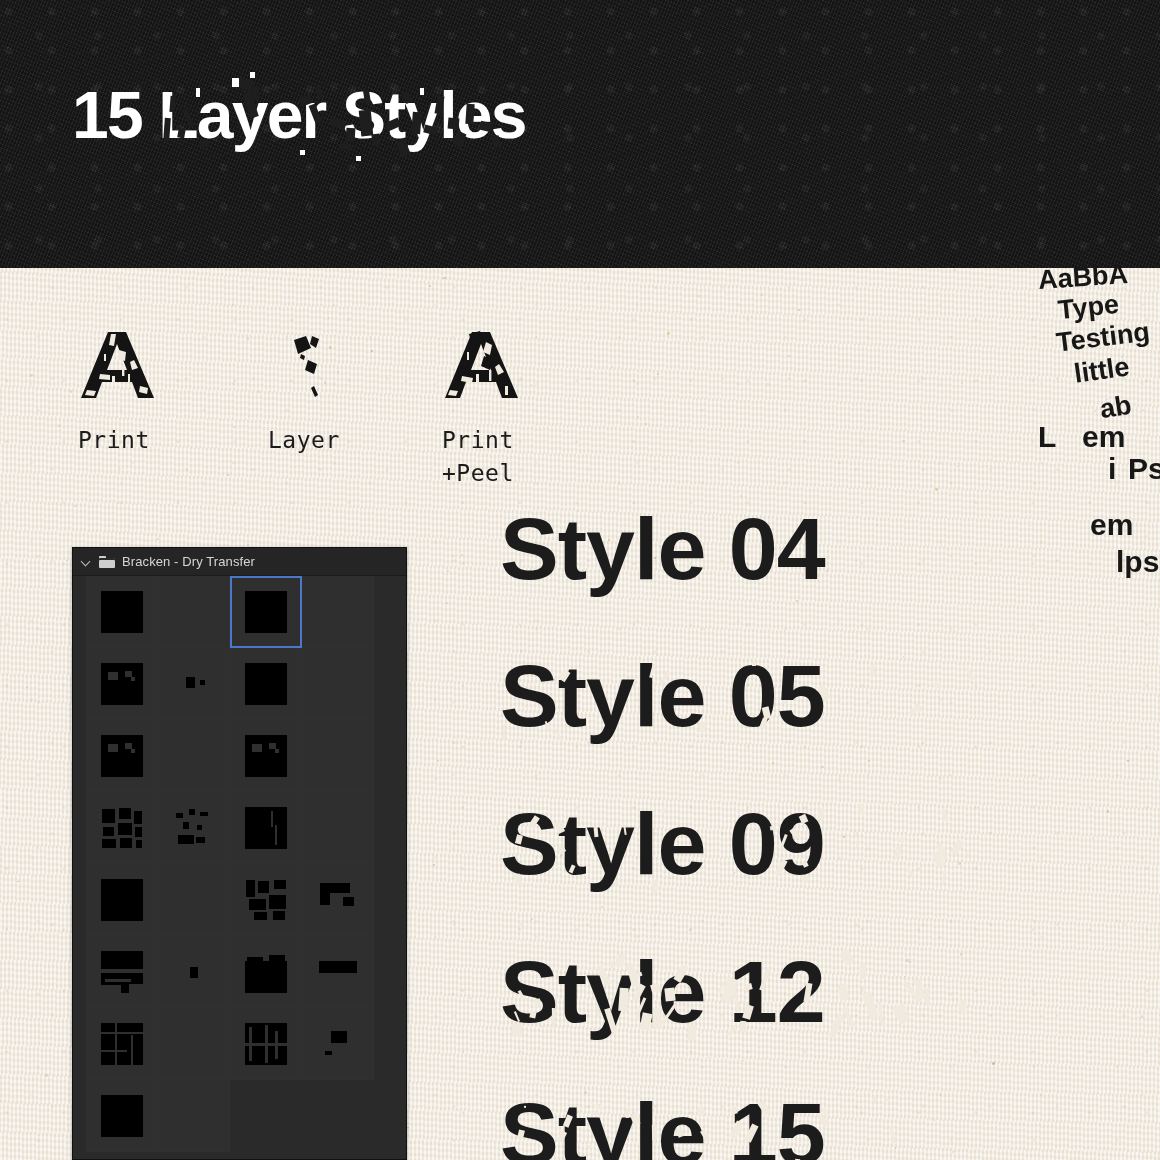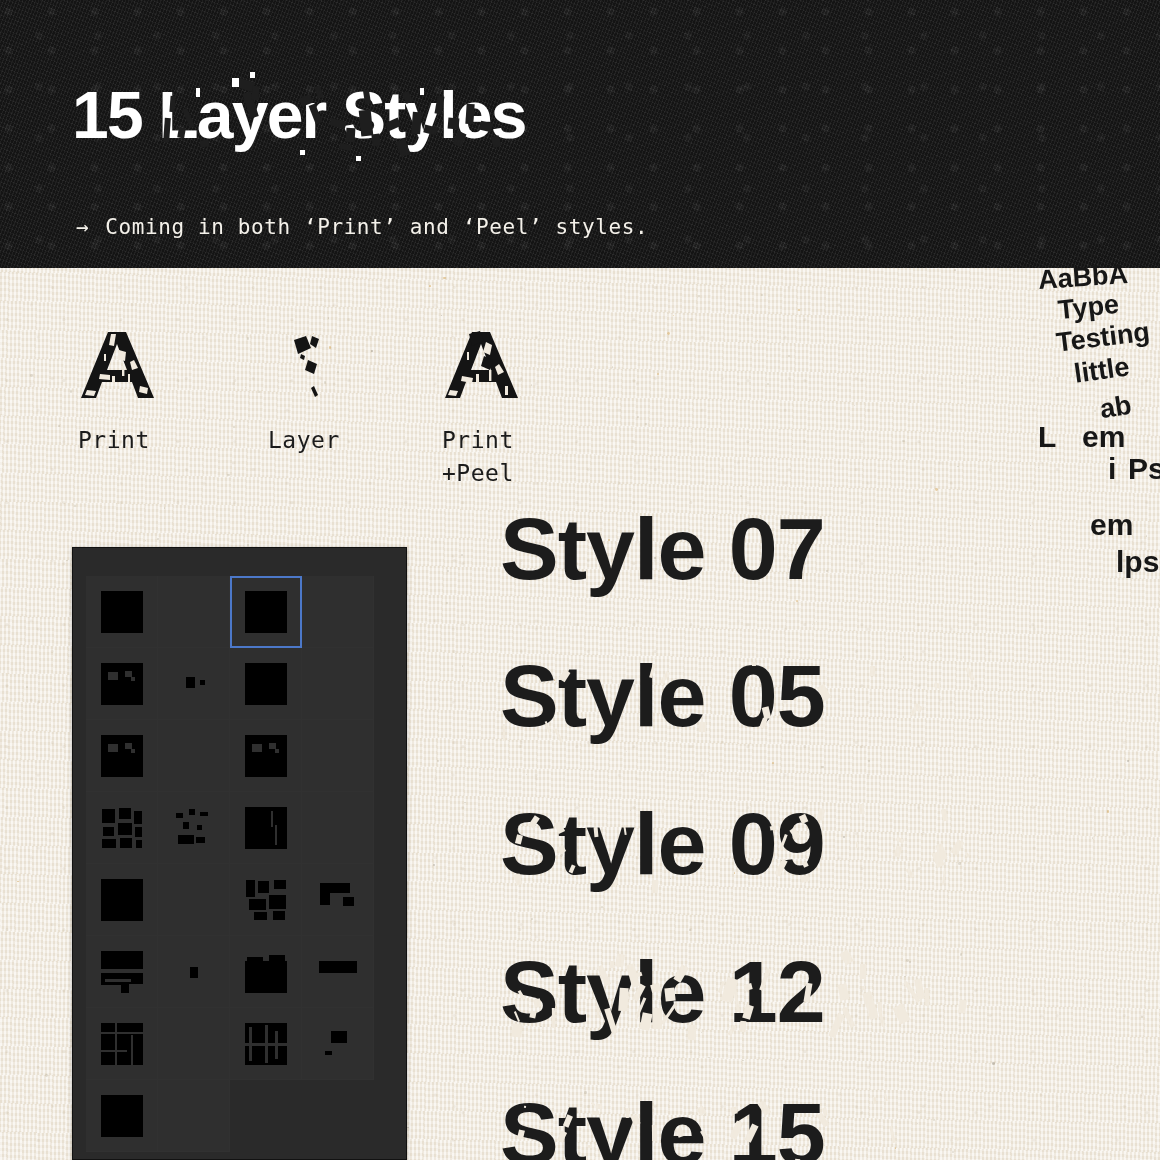--- a/index.html
+++ b/index.html
@@ -350,23 +350,20 @@
           <div class="fleck" style="left: 340px; top: 144px; width: 11px; height: 6px; transform: rotate(11.7792deg);"></div>
           <div class="fleck" style="left: 364px; top: 90px; width: 6px; height: 14px; transform: rotate(-8.82829deg);"></div>
           <div class="fleck-w" style="left: 232px; top: 78px; width: 7px; height: 9px;"></div>
           <div class="fleck-w" style="left: 250px; top: 72px; width: 5px; height: 6px;"></div>
           <div class="fleck-w" style="left: 300px; top: 150px; width: 5px; height: 5px;"></div>
           <div class="fleck-w" style="left: 420px; top: 88px; width: 4px; height: 7px;"></div>
           <div class="fleck-w" style="left: 196px; top: 88px; width: 4px; height: 9px;"></div>
           <div class="fleck-w" style="left: 356px; top: 156px; width: 5px; height: 5px;"></div>
         </div>
     </div>
-    <div class="header-sub">
-      <span class="arrow">→</span><span>Coming in both ‘Print’ and ‘Peel’ styles.</span>
-    </div>
   </div>
 
   <div class="spec" style="left:78px; top:330px;">
     <svg class="glyph-box" width="84" height="72" viewBox="0 0 84 72">
       <g fill="#141414">
         <path d="M30 2 L48 2 L76 68 L60 68 L54 52 L24 52 L18 68 L3 68 Z M29 40 L49 40 L39 14 Z"></path>
       </g>
       <g fill="#f1eade">
         <path d="M33 4 l5 0 -2 12 -5 -1 z"></path>
         <path d="M41 20 l7 2 -1 9 -8 -2 z"></path>
@@ -412,20 +409,25 @@
         <rect x="47" y="40" width="2.4" height="11"></rect>
         <rect x="63" y="56" width="3" height="9"></rect>
         <rect x="25" y="22" width="2" height="8"></rect>
       </g>
     </svg>
     <div class="spec-label" style="position:absolute; left:0; top:94px;">Print
 +Peel</div>
   </div>
 
   <div class="panel">
+    <div class="panel-head">
+      <span class="chev"></span>
+      <span class="folder"></span>
+      <span class="panel-title">Bracken - Dry Transfer</span>
+    </div>
     <div class="grid" id="layer-grid">
         <div class="cell">
           <div class="thumb">
             <div class="blk" style="left: 0px; top: 0px; width: 42px; height: 42px;"></div>
           </div>
         </div>
         <div class="cell"></div>
         <div class="cell sel">
           <div class="thumb">
             <div class="blk" style="left: 0px; top: 0px; width: 42px; height: 42px;"></div>
@@ -582,21 +584,21 @@
             <div class="blk" style="left: 0px; top: 0px; width: 42px; height: 42px;"></div>
           </div>
         </div>
         <div class="cell"></div>
         <div class="cell empty"></div>
         <div class="cell empty"></div>
       </div>
   </div>
 
   <div id="style-lines">
-      <div class="style-line" style="top: 505px;"><span>Style 07</span></div>
+      <div class="style-line" style="top: 505px;"><span>Style 04</span></div>
       <div class="style-line" style="top: 652px;"><span>Style 05</span><div class="chip" style="width: 4.93719px; height: 10.2706px; left: 370.064px; top: 13.8px; transform: rotate(2.40673deg);"></div><div class="chip" style="width: 3.18096px; height: 13.5627px; left: 151.189px; top: 12.0337px; transform: rotate(14.8402deg);"></div><div class="chip" style="width: 3.58083px; height: 12.7751px; left: 412.904px; top: 50.8116px; transform: rotate(29.2772deg);"></div><div class="chip" style="width: 3.70049px; height: 12.5938px; left: 162.803px; top: 18.8214px; transform: rotate(33.1328deg);"></div><div class="chip" style="width: 3.87677px; height: 5.67911px; left: 417.579px; top: 54.2024px; transform: rotate(26.9939deg);"></div><div class="chip" style="width: 6.57636px; height: 11.3717px; left: 60.7461px; top: 18.3745px; transform: rotate(32.414deg);"></div><div class="chip" style="width: 7.64895px; height: 14.8743px; left: 320.108px; top: 32.6986px; transform: rotate(-29.5404deg);"></div><div class="chip" style="width: 7.10566px; height: 9.91532px; left: 199.499px; top: 69.987px; transform: rotate(3.75358deg);"></div><div class="chip" style="width: 6.65834px; height: 12.2135px; left: 263.043px; top: 55.4017px; transform: rotate(-13.3006deg);"></div><div class="chip" style="width: 5.10367px; height: 10.2555px; left: 260.955px; top: 65.7842px; transform: rotate(21.1933deg);"></div><div class="chip" style="width: 3.64248px; height: 14.4898px; left: 467.761px; top: 15.1881px; transform: rotate(-26.3531deg);"></div><div class="chip" style="width: 2.13359px; height: 14.07px; left: 47.3874px; top: 69.4254px; transform: rotate(-19.3692deg);"></div><div class="chip" style="width: 4.26507px; height: 3.84206px; left: 252.339px; top: 10.0089px; transform: rotate(2.50676deg);"></div><div class="chip" style="width: 6.31543px; height: 5.43962px; left: 434.207px; top: 31.2505px; transform: rotate(17.085deg);"></div><div class="chip" style="width: 3.11812px; height: 14.8536px; left: 57.1792px; top: 75.6617px; transform: rotate(-28.1316deg);"></div><div class="chip" style="width: 2.4512px; height: 16.6089px; left: 2.88311px; top: 71.9312px; transform: rotate(-1.64915deg);"></div></div>
       <div class="style-line" style="top: 800px;"><span>Style 09</span><div class="chip" style="width: 6.82314px; height: 7.62808px; left: 300.304px; top: 15.2361px; transform: rotate(-24.3149deg);"></div><div class="chip" style="width: 4.303px; height: 10.0899px; left: 408.059px; top: 67.6332px; transform: rotate(-30.9441deg);"></div><div class="chip" style="width: 5.5417px; height: 11.2657px; left: 14.7774px; top: 74.1636px; transform: rotate(-14.2233deg);"></div><div class="chip" style="width: 6.38215px; height: 8.52559px; left: 16.472px; top: 34.8071px; transform: rotate(13.8077deg);"></div><div class="chip" style="width: 2.70376px; height: 7.42972px; left: 114.047px; top: 79.5194px; transform: rotate(24.5418deg);"></div><div class="chip" style="width: 4.92598px; height: 5.43051px; left: 303.18px; top: 62.3918px; transform: rotate(-24.1515deg);"></div><div class="chip" style="width: 2.36954px; height: 10.0831px; left: 123.909px; top: 24.801px; transform: rotate(-8.04259deg);"></div><div class="chip" style="width: 5.22892px; height: 12.2575px; left: 442.146px; top: 8.79459px; transform: rotate(-12.2228deg);"></div><div class="chip" style="width: 4.23244px; height: 9.99094px; left: 94.2005px; top: 26.7191px; transform: rotate(-5.43692deg);"></div><div class="chip" style="width: 5.53178px; height: 17.1903px; left: 277.829px; top: 58.8969px; transform: rotate(27.8434deg);"></div><div class="chip" style="width: 2.72176px; height: 4.22506px; left: 466.104px; top: 53.454px; transform: rotate(-30.1379deg);"></div><div class="chip" style="width: 7.6321px; height: 5.63985px; left: 301.44px; top: 75.8833px; transform: rotate(-11.5656deg);"></div><div class="chip" style="width: 6.84959px; height: 14.673px; left: 453.922px; top: 40.2388px; transform: rotate(29.2878deg);"></div><div class="chip" style="width: 7.6342px; height: 14.6273px; left: 434.374px; top: 52.2942px; transform: rotate(-22.964deg);"></div><div class="chip" style="width: 4.24096px; height: 8.4433px; left: 70.3068px; top: 64.8901px; transform: rotate(23.4583deg);"></div><div class="chip" style="width: 6.18547px; height: 12.0626px; left: 31.281px; top: 15.7218px; transform: rotate(33.5332deg);"></div><div class="chip" style="width: 2.06588px; height: 16.0764px; left: 443.015px; top: 68.9088px; transform: rotate(6.75681deg);"></div><div class="chip" style="width: 4.51978px; height: 4.3812px; left: 160.791px; top: 9.39009px; transform: rotate(-14.4014deg);"></div><div class="chip" style="width: 2.23033px; height: 5.6083px; left: 356.205px; top: 41.8775px; transform: rotate(1.1895deg);"></div><div class="chip" style="width: 6.02575px; height: 11.0812px; left: 292.384px; top: 27.8456px; transform: rotate(-34.5333deg);"></div><div class="chip" style="width: 6.05645px; height: 12.8036px; left: 151.992px; top: 79.9767px; transform: rotate(3.8826deg);"></div><div class="chip" style="width: 7.25059px; height: 7.4039px; left: 57.6196px; top: 45.5278px; transform: rotate(-29.0056deg);"></div><div class="chip" style="width: 5.66473px; height: 11.261px; left: 395.247px; top: 46.3889px; transform: rotate(15.3399deg);"></div><div class="chip" style="width: 2.61569px; height: 15.7301px; left: 282.394px; top: 34.4427px; transform: rotate(20.9274deg);"></div><div class="chip" style="width: 7.23736px; height: 15.6128px; left: 438.439px; top: 44.049px; transform: rotate(-21.4176deg);"></div><div class="chip" style="width: 6.03228px; height: 11.2185px; left: 318.356px; top: 8.92188px; transform: rotate(13.1128deg);"></div><div class="chip" style="width: 6.16862px; height: 3.68019px; left: 270.43px; top: 26.4918px; transform: rotate(-10.6026deg);"></div><div class="chip" style="width: 7.43921px; height: 10.7888px; left: 55.5103px; top: 21.8751px; transform: rotate(-25.6146deg);"></div><div class="chip" style="width: 7.66835px; height: 4.21083px; left: 395.514px; top: 38.3279px; transform: rotate(27.0187deg);"></div><div class="chip" style="width: 5.4161px; height: 9.7561px; left: 358.735px; top: 4.42104px; transform: rotate(-3.60435deg);"></div></div>
       <div class="style-line" style="top: 948px;"><span>Style 12</span><div class="chip" style="width: 4.33178px; height: 22.6628px; left: 263.478px; top: 20.0179px; transform: rotate(19.5074deg);"></div><div class="chip" style="width: 7.74126px; height: 15.4098px; left: 187.797px; top: 76.6748px; transform: rotate(2.10387deg);"></div><div class="chip" style="width: 5.93821px; height: 14.9007px; left: 359.931px; top: 15.9868px; transform: rotate(0.791267deg);"></div><div class="chip" style="width: 3.95552px; height: 10.1589px; left: 377.877px; top: 54.1671px; transform: rotate(-2.57824deg);"></div><div class="chip" style="width: 9.52355px; height: 12.7838px; left: 165.464px; top: 39.6051px; transform: rotate(-6.38639deg);"></div><div class="chip" style="width: 2.95202px; height: 25.1615px; left: 234.915px; top: 39.2326px; transform: rotate(-9.08935deg);"></div><div class="chip" style="width: 8.28106px; height: 14.3452px; left: 244.267px; top: 57.0276px; transform: rotate(16.4236deg);"></div><div class="chip" style="width: 9.83485px; height: 13.1038px; left: 11.7753px; top: 76.1191px; transform: rotate(5.91968deg);"></div><div class="chip" style="width: 5.85058px; height: 18.6483px; left: 304.513px; top: 35.2073px; transform: rotate(9.37662deg);"></div><div class="chip" style="width: 9.47262px; height: 27.494px; left: 366.471px; top: 43.9005px; transform: rotate(-16.5559deg);"></div><div class="chip" style="width: 2.26855px; height: 11.1978px; left: 15.9446px; top: 63.4654px; transform: rotate(-23.0117deg);"></div><div class="chip" style="width: 3.26914px; height: 22.9638px; left: 167.08px; top: 54.9121px; transform: rotate(34.6767deg);"></div><div class="chip" style="width: 3.24145px; height: 4.4517px; left: 361.649px; top: 37.6634px; transform: rotate(-0.533201deg);"></div><div class="chip" style="width: 9.18171px; height: 16.2972px; left: 338.735px; top: 35.7231px; transform: rotate(-10.9078deg);"></div><div class="chip" style="width: 6.97498px; height: 24.9687px; left: 332.72px; top: 65.1818px; transform: rotate(23.2152deg);"></div><div class="chip" style="width: 9.81818px; height: 17.3867px; left: 140.656px; top: 65.0175px; transform: rotate(11.3132deg);"></div><div class="chip" style="width: 9.10823px; height: 21.4233px; left: 153.389px; top: 60.4217px; transform: rotate(0.323163deg);"></div><div class="chip" style="width: 3.96047px; height: 18.1647px; left: 424.906px; top: 39.5199px; transform: rotate(-2.6554deg);"></div><div class="chip" style="width: 3.34625px; height: 20.3704px; left: 52.0351px; top: 60.2928px; transform: rotate(-1.07517deg);"></div><div class="chip" style="width: 5.94941px; height: 26.0438px; left: 107.878px; top: 59.6762px; transform: rotate(-17.6092deg);"></div><div class="chip" style="width: 2.4676px; height: 11.8691px; left: 97.1866px; top: 58.0118px; transform: rotate(-2.02682deg);"></div><div class="chip" style="width: 4.08508px; height: 6.65086px; left: 109.68px; top: 12.5356px; transform: rotate(-2.22582deg);"></div><div class="chip" style="width: 3.31754px; height: 22.5102px; left: 139.071px; top: 49.3733px; transform: rotate(23.1326deg);"></div><div class="chip" style="width: 3.11241px; height: 17.7829px; left: 380.143px; top: 60.5707px; transform: rotate(-12.1767deg);"></div><div class="chip" style="width: 9.49665px; height: 3.64645px; left: 133.303px; top: 25.3586px; transform: rotate(-17.9932deg);"></div><div class="chip" style="width: 9.03407px; height: 12.6714px; left: 342.315px; top: 3.37749px; transform: rotate(-31.6305deg);"></div><div class="chip" style="width: 7.5297px; height: 13.3428px; left: 115.84px; top: 6.38384px; transform: rotate(8.66631deg);"></div><div class="chip" style="width: 4.48629px; height: 10.9394px; left: 229.549px; top: 76.7075px; transform: rotate(31.0597deg);"></div><div class="chip" style="width: 10.6637px; height: 24.3517px; left: 224.212px; top: 29.5315px; transform: rotate(16.2983deg);"></div><div class="chip" style="width: 2.789px; height: 12.2018px; left: 219.929px; top: 33.4584px; transform: rotate(21.4347deg);"></div><div class="chip" style="width: 5.90992px; height: 20.9131px; left: 101.172px; top: 16.6414px; transform: rotate(-25.3589deg);"></div><div class="chip" style="width: 6.10304px; height: 17.212px; left: 136.23px; top: 36.4758px; transform: rotate(28.0061deg);"></div><div class="chip" style="width: 5.82508px; height: 7.00212px; left: 30.1254px; top: 63.0233px; transform: rotate(12.5704deg);"></div><div class="chip" style="width: 5.9563px; height: 10.9316px; left: 240.227px; top: 72.6649px; transform: rotate(3.77733deg);"></div><div class="chip" style="width: 6.63218px; height: 13.422px; left: 458.933px; top: 51.679px; transform: rotate(7.63563deg);"></div><div class="chip" style="width: 9.29999px; height: 8.00878px; left: 151.299px; top: 36.3542px; transform: rotate(-14.8418deg);"></div><div class="chip" style="width: 7.92839px; height: 17.4929px; left: 176.74px; top: 17.1515px; transform: rotate(30.3936deg);"></div><div class="chip" style="width: 4.28859px; height: 24.0293px; left: 410.41px; top: 32.4684px; transform: rotate(-34.5989deg);"></div><div class="chip" style="width: 9.2233px; height: 22.6455px; left: 119.316px; top: 40.338px; transform: rotate(3.91307deg);"></div><div class="chip" style="width: 4.70447px; height: 20.6708px; left: 345.881px; top: 59.231px; transform: rotate(-25.0898deg);"></div><div class="chip" style="width: 8.21264px; height: 22.611px; left: 128.786px; top: 15.6776px; transform: rotate(-15.2854deg);"></div><div class="chip" style="width: 7.4335px; height: 19.6754px; left: 416.448px; top: 31.1983px; transform: rotate(-11.5761deg);"></div><div class="chip" style="width: 10.8301px; height: 17.7386px; left: 395.557px; top: 56.9367px; transform: rotate(-27.4691deg);"></div><div class="chip" style="width: 7.20385px; height: 8.47828px; left: 34.1931px; top: 50.8104px; transform: rotate(-16.489deg);"></div><div class="chip" style="width: 3.04627px; height: 9.88688px; left: 20.4923px; top: 42.2352px; transform: rotate(-30.4917deg);"></div><div class="chip" style="width: 7.9882px; height: 5.51927px; left: 244.457px; top: 35.6963px; transform: rotate(-14.5608deg);"></div></div>
       <div class="style-line" style="top: 1090px;"><span>Style 15</span><div class="chip" style="width: 5.73604px; height: 4.9826px; left: 96.1513px; top: 14.0692px; transform: rotate(4.63526deg);"></div><div class="chip" style="width: 6.79179px; height: 17.8248px; left: 233.402px; top: 31.0703px; transform: rotate(24.0392deg);"></div><div class="chip" style="width: 6.58902px; height: 7.73147px; left: 198.227px; top: 17.4018px; transform: rotate(-31.8814deg);"></div><div class="chip" style="width: 4.61981px; height: 15.919px; left: 152.464px; top: 35.2374px; transform: rotate(-0.961277deg);"></div><div class="chip" style="width: 5.56603px; height: 11.5237px; left: 64.5964px; top: 24.8421px; transform: rotate(22.5763deg);"></div><div class="chip" style="width: 3.2033px; height: 9.81326px; left: 125.828px; top: 17.7663px; transform: rotate(1.71896deg);"></div><div class="chip" style="width: 6.96432px; height: 3.68985px; left: 92.0079px; top: 21.2443px; transform: rotate(-3.02105deg);"></div><div class="chip" style="width: 4.37925px; height: 8.06523px; left: 322.685px; top: 18.2667px; transform: rotate(-11.7341deg);"></div><div class="chip" style="width: 4.06086px; height: 2.2093px; left: 90.8485px; top: 12.6778px; transform: rotate(32.8802deg);"></div><div class="chip" style="width: 5.77985px; height: 14.1537px; left: 320.214px; top: 23.3482px; transform: rotate(-33.0989deg);"></div><div class="chip" style="width: 2.47722px; height: 2.02735px; left: 24.1968px; top: 16.2599px; transform: rotate(7.87938deg);"></div><div class="chip" style="width: 2.25963px; height: 6.6299px; left: 385.158px; top: 3.86462px; transform: rotate(-13.5228deg);"></div><div class="chip" style="width: 5.8898px; height: 6.72719px; left: 231.115px; top: 16.5109px; transform: rotate(-12.8465deg);"></div><div class="chip" style="width: 5.87648px; height: 8.83507px; left: 17.5859px; top: 39.8267px; transform: rotate(13.1798deg);"></div><div class="chip" style="width: 6.70898px; height: 17.8889px; left: 247.609px; top: 34.4813px; transform: rotate(26.0561deg);"></div><div class="chip" style="width: 2.57635px; height: 7.43698px; left: 372.969px; top: 7.12408px; transform: rotate(-4.24229deg);"></div><div class="chip" style="width: 5.35245px; height: 4.79851px; left: 294.895px; top: 69.497px; transform: rotate(5.66036deg);"></div><div class="chip" style="width: 2.63819px; height: 16.8568px; left: 391.388px; top: 35.8368px; transform: rotate(-12.1159deg);"></div><div class="chip" style="width: 6.95171px; height: 14.4379px; left: 260.713px; top: 11.0398px; transform: rotate(-33.826deg);"></div><div class="chip" style="width: 6.38709px; height: 8.93733px; left: 176.518px; top: 38.061px; transform: rotate(-19.8854deg);"></div><div class="chip" style="width: 3.94444px; height: 3.43505px; left: 87.6193px; top: 54.7874px; transform: rotate(-1.77025deg);"></div><div class="chip" style="width: 2.29192px; height: 2.79287px; left: 456.663px; top: 47.5379px; transform: rotate(33.7319deg);"></div><div class="chip" style="width: 3.8776px; height: 12.9087px; left: 202.645px; top: 40.0699px; transform: rotate(-29.7253deg);"></div><div class="chip" style="width: 6.61403px; height: 10.0291px; left: 131.99px; top: 25.3094px; transform: rotate(-21.1248deg);"></div><div class="chip" style="width: 5.94588px; height: 10.9966px; left: 59.3765px; top: 40.5076px; transform: rotate(26.4884deg);"></div></div>
     </div>
 
   <div id="edge-frags">
       <div class="edge" style="left: 1038px; top: 262px; font-size: 27px; transform: rotate(-4deg);">AaBbA</div>
       <div class="edge" style="left: 1058px; top: 292px; font-size: 27px; transform: rotate(-6deg);">Type</div>
       <div class="edge" style="left: 1056px; top: 322px; font-size: 27px; transform: rotate(-7deg);">Testing</div>

